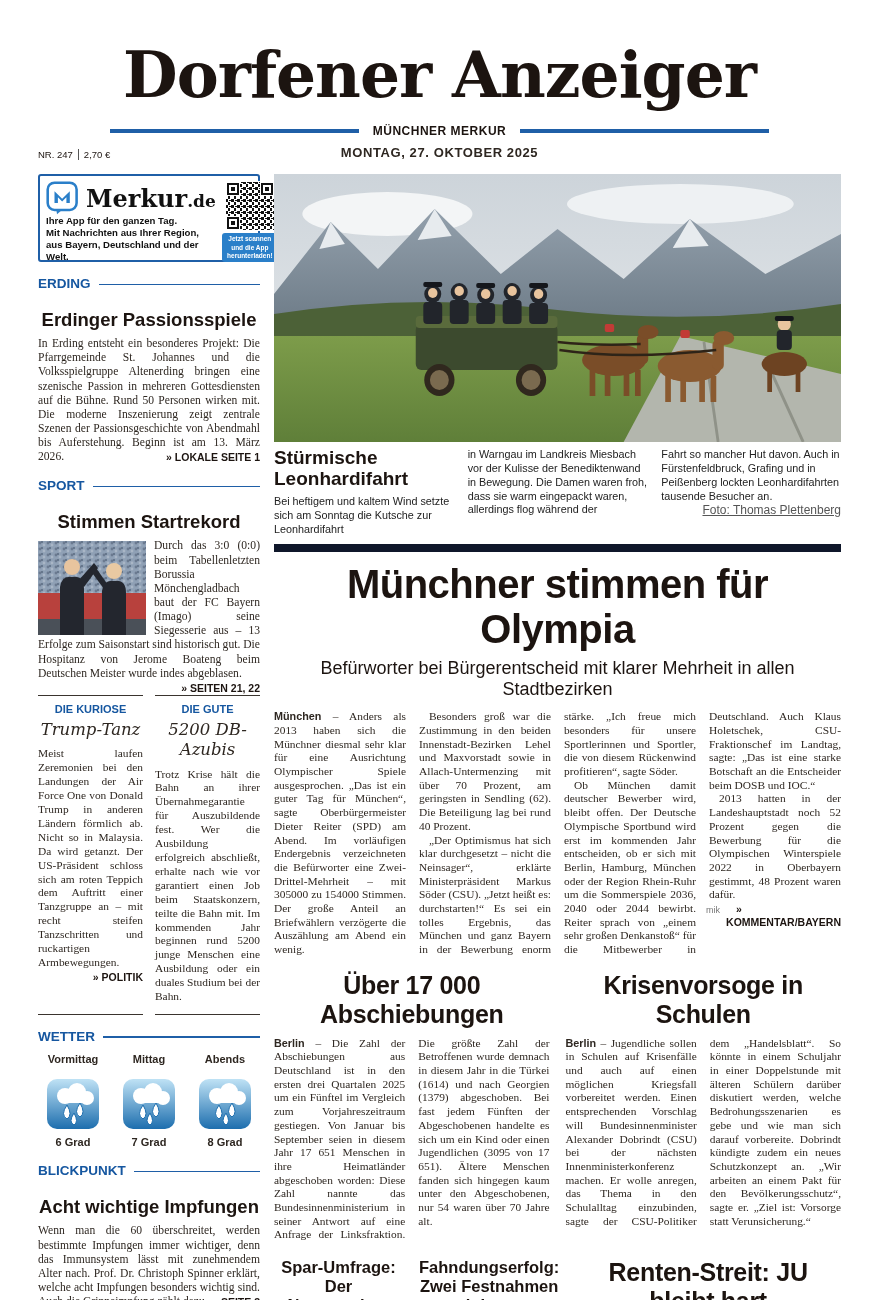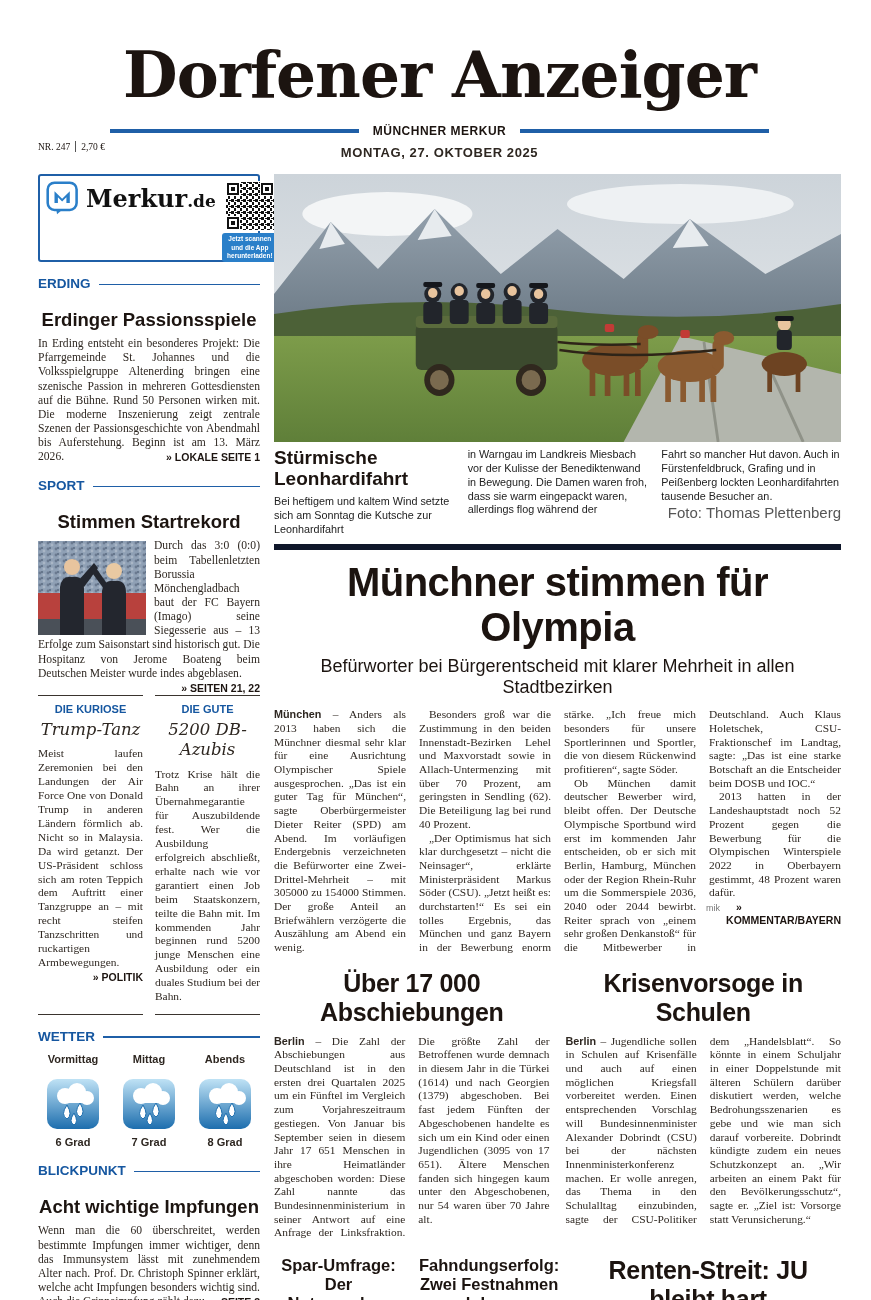--- a/index.html
+++ b/index.html
@@ -7,21 +7,21 @@
   body { width:871px; height:1300px; overflow:hidden; font-family:"Liberation Serif", serif; color:#2e2721; }
   .page { width:871px; height:1300px; padding:14px 30px 0 38px; position:relative;border-radius:27px; }
 
   
   .masthead { text-align:center; position:relative; }
   .masthead h1 { font-family:"DejaVu Serif", serif; font-weight:bold; font-size:63px; letter-spacing:-1px; color:#1c1410; line-height:1.05; padding-top:28px; }
   .edition-row { display:flex; align-items:center; gap:14px; width:82%; margin:16px auto 0; }
   .edition-row .rule { flex:1; height:4px; background:#1f5fa7; }
   .edition-row .edition { font-family:"Liberation Sans", sans-serif; font-weight:bold; font-size:12px; letter-spacing:.5px; color:#1c1410; white-space:nowrap; }
   .date-line { font-family:"Liberation Sans", sans-serif; font-weight:bold; font-size:13px; letter-spacing:.6px; margin-top:7px; text-align:center; }
-  .issue-info { position:absolute; left:0; bottom:8px; font-family:Liberation Serif, serif; font-size:9.5px; color:#1c1410; display:flex; align-items:center; gap:5px; }
+  .issue-info { position:absolute; left:0; bottom:0; font-family:Liberation Sans, sans-serif; font-size:9.5px; color:#1c1410; display:flex; align-items:center; gap:5px; }
   .issue-info .sep { display:inline-block; width:1px; height:11px; background:#555; }
 
   
   .content { display:grid; grid-template-columns:222px 1fr; column-gap:14px; margin-top:14px; }
 
   
   .sidebar { font-size:11.6px; line-height:1.22; }
   .ad-box { border:2px solid #1f5fa7; border-radius:3px; padding:5px 6px; display:grid; grid-template-columns:1fr 56px; gap:6px; height:88px; }
   .ad-left { display:flex; flex-direction:column; justify-content:space-between; }
   .ad-brandrow { display:flex; align-items:center; gap:6px; }
@@ -48,24 +48,24 @@
 
   .weather-row { display:flex; justify-content:space-between; padding:8px 4px 0; }
   .weather-item { width:62px; text-align:center; font-family:"Liberation Sans", sans-serif; }
   .weather-label { font-weight:bold; font-size:11px; margin-bottom:12px; }
   .weather-temp { font-weight:bold; font-size:11px; margin-top:4px; }
   .wicon { width:52px; height:50px; }
 
   
   .main-col { min-width:0; }
   .hero-photo { width:100%; height:268px; display:block; }
-  .caption-grid { display:grid; grid-template-columns:1fr 1fr 1fr; column-gap:14px; padding:6px 0 8px; border-bottom:6px solid #0f172a; }
+  .caption-grid { display:grid; grid-template-columns:1fr 1fr 1fr; column-gap:14px; padding:6px 0 8px; border-bottom:8px solid #0f172a; }
   .caption-title { font-family:"Liberation Sans", sans-serif; font-weight:bold; font-size:19px; line-height:1.1; margin-bottom:5px; color:#1c1410; }
   .caption-text { font-family:"Liberation Sans", sans-serif; font-size:10.8px; line-height:1.28; color:#222; }
-  .credit { font-family:"Liberation Sans", sans-serif; font-size:15px; color:#555; float:right; }
+  .credit { font-family:"Liberation Sans", sans-serif; font-size:12px; color:#555; float:right;text-decoration:underline; }
 
   .lead-head { font-family:"Liberation Sans", sans-serif; font-weight:bold; font-size:40px; text-align:center; letter-spacing:-.5px; margin-top:10px; color:#1c1410; }
   .lead-sub { font-family:"Liberation Sans", sans-serif; font-size:18px; text-align:center; margin:6px 0 10px; color:#1c1410; }
   .artbody { font-size:11.4px; line-height:1.2; text-align:justify; hyphens:auto; }
   .artbody p + p { text-indent:10px; }
   .cols-4 { column-count:4; column-gap:13px; }
   .cols-2 { column-count:2; column-gap:13px; }
   .city { font-family:"Liberation Sans", sans-serif; font-weight:bold; font-size:10.8px; }
   .byline { font-size:9px; color:#777; font-family:"Liberation Sans", sans-serif; }
   .endgroup { float:right; display:flex; gap:6px; align-items:baseline; }
@@ -102,20 +102,25 @@
 
       <div class="ad-box">
         <div class="ad-left">
           <div class="ad-brandrow">
             <svg class="ad-logo" viewBox="0 0 40 40">
               <rect x="2" y="2" width="34" height="32" rx="8" fill="#fff" stroke="#2a7fc9" stroke-width="3"></rect>
               <path d="M10 26 V12 L19 21 L28 12 V26 H24 V19 L19 24 L14 19 V26 Z" fill="#2a7fc9"></path>
               <path d="M12 33 L20 33 L13 39 Z" fill="#2a7fc9"></path>
             </svg>
             <div class="ad-brand"><span>Merkur</span><span class="tld">.de</span></div>
+          </div>
+          <div class="ad-lines">
+            <div>Ihre App für den ganzen Tag.</div>
+            <div>Mit Nachrichten aus Ihrer Region,</div>
+            <div>aus Bayern, Deutschland und der Welt.</div>
           </div>
         </div>
         <div class="ad-right">
           <svg class="qr" viewBox="0 0 50 50">
             <rect width="50" height="50" fill="#fff"></rect>
             <defs>
                 <pattern id="qp" width="6" height="6" patternUnits="userSpaceOnUse">
               <rect width="3" height="3" fill="#111"></rect>
                   <rect x="3" y="3" width="2" height="3" fill="#111"></rect>
                   <rect x="4" y="1" width="2" height="1" fill="#111"></rect>

